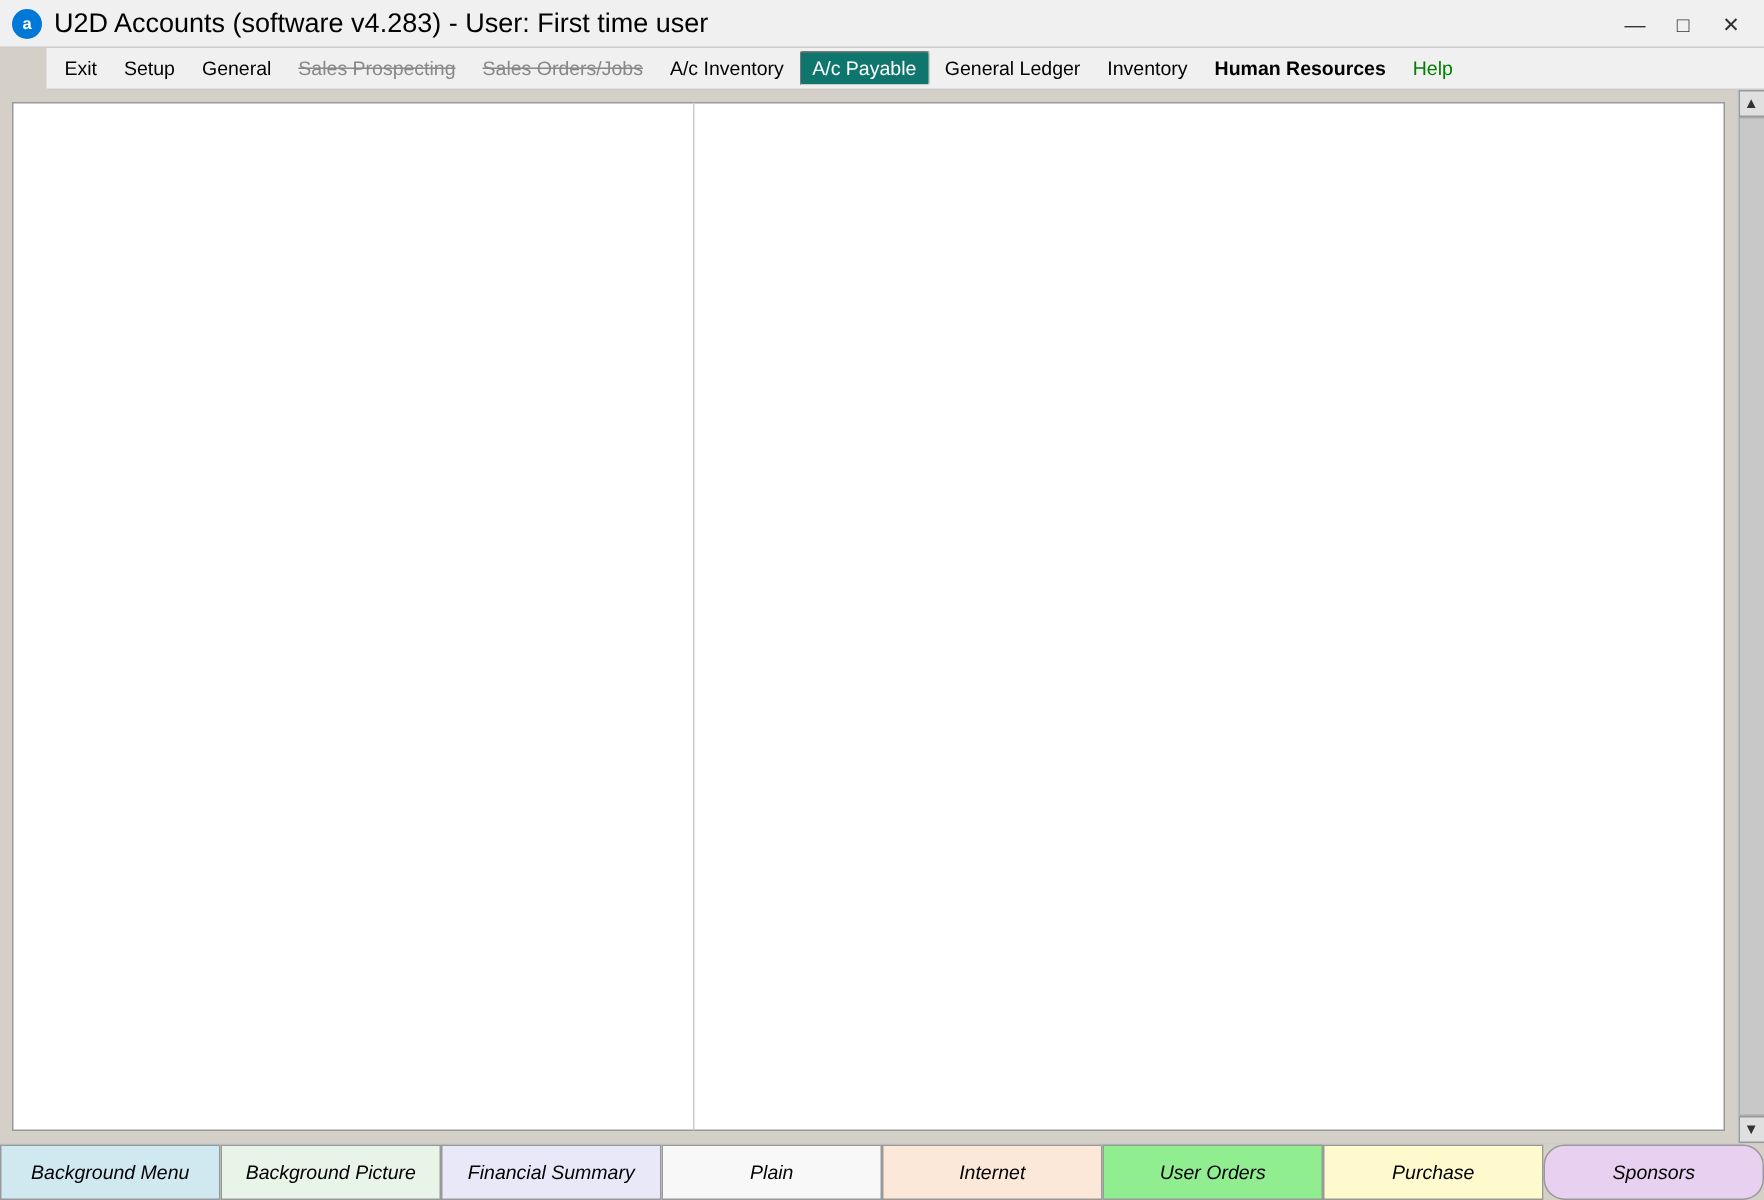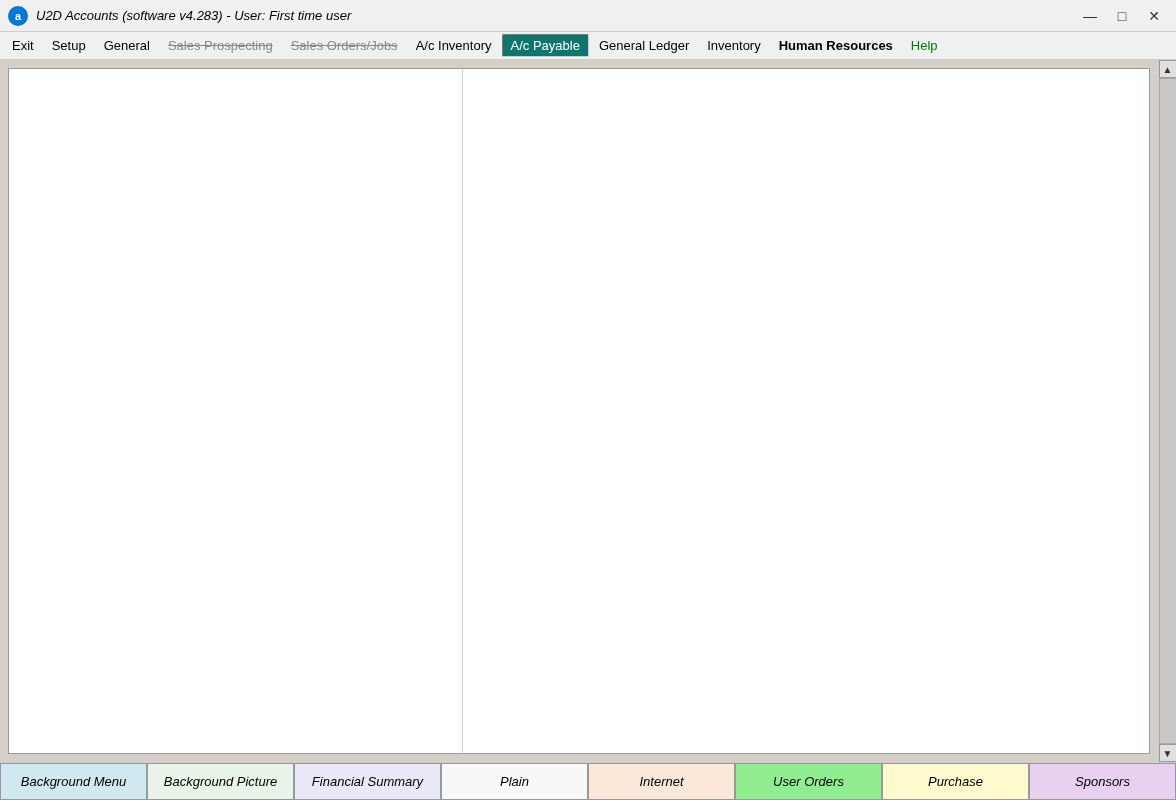--- a/index.html
+++ b/index.html
@@ -44,23 +44,22 @@
       border-radius: 50%;
       display: flex;
       align-items: center;
       justify-content: center;
       color: white;
       font-size: 11px;
       font-weight: bold;
     }
 
     .titlebar-title {
-      font-size: 13px;
-      color: #000;
-      font-style: italic;
+      font-size: 18px;
+      color: #000;
     }
 
     .titlebar-controls {
       display: flex;
       gap: 4px;
     }
 
     .titlebar-btn {
       width: 28px;
       height: 22px;
@@ -77,20 +76,21 @@
     
     .menubar {
       display: flex;
       flex-wrap: wrap;
       align-items: center;
       background: #f0f0f0;
       padding: 2px 4px;
       border-bottom: 1px solid #ccc;
       flex-shrink: 0;
       gap: 2px;
+      margin-left: 31px;
     }
 
     .menu-item {
       padding: 3px 8px;
       cursor: pointer;
       font-size: 13px;
       border-radius: 2px;
       color: #000;
       background: transparent;
       border: none;
@@ -233,20 +233,21 @@
     }
 
     .tab-purchase {
       background: #fffacd;
       color: #000;
     }
 
     .tab-sponsors {
       background: #e8d0f0;
       color: #000;
+      border-radius: 14px;
     }
   </style>
 </head>
 <body>
 
 <div class="titlebar">
   <div class="titlebar-left">
     <div class="titlebar-icon">
       <span>a</span>
     </div>

